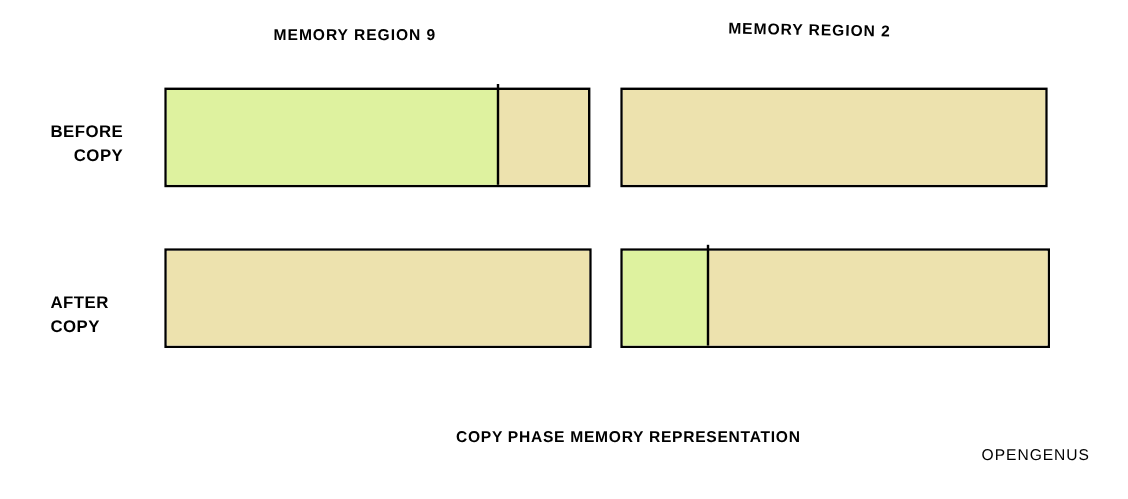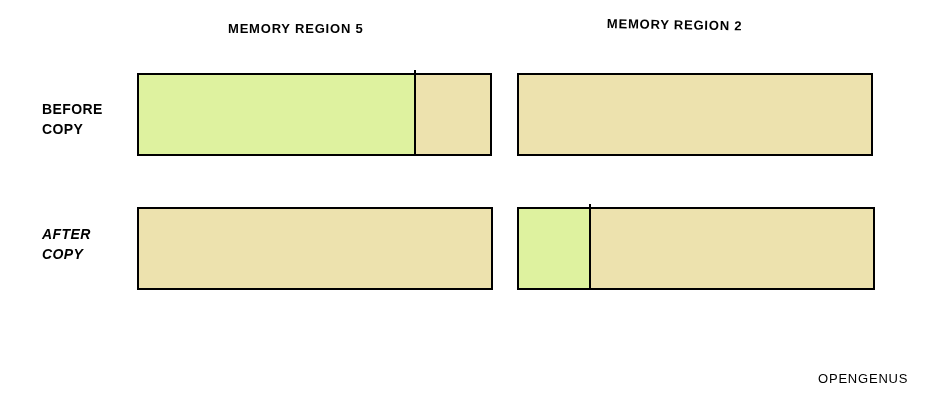--- a/index.html
+++ b/index.html
@@ -30,22 +30,22 @@
     transform-origin: left top;
   }
   .row-label {
     position: absolute;
     left: 42px;
     font-size: 14px;
     font-weight: bold;
     letter-spacing: 0.4px;
     line-height: 20px;
   }
-  #label-before { top: 99px; }
-  #label-after  { top: 224px; font-style: italic; }
+  #label-before { top: 99px; text-align: right; }
+  #label-after  { top: 242px; }
   .block {
     position: absolute;
     box-sizing: border-box;
     border: 2px solid #000000;
     display: flex;
     flex-direction: row;
     align-items: stretch;
   }
   #block-before-r1 { left: 137px; top: 73px;  width: 355px; height: 83px; }
   #block-before-r2 { left: 517px; top: 73px;  width: 356px; height: 83px; }
@@ -77,21 +77,21 @@
     font-weight: normal;
     letter-spacing: 0.8px;
     white-space: nowrap;
   }
 </style>
 </head>
 <body>
 
 <div class="canvas">
 
-  <div class="region-title" id="title-region1">MEMORY REGION 5</div>
+  <div class="region-title" id="title-region1">MEMORY REGION 9</div>
 
   <div class="region-title" id="title-region2">MEMORY REGION 2</div>
 
   <div class="row-label" id="label-before">
     <div>BEFORE</div>
     <div>COPY</div>
   </div>
 
   <div class="row-label" id="label-after">
     <div>AFTER</div>
@@ -111,16 +111,17 @@
   <div class="block" id="block-after-r1">
     <div class="seg" style="width: 100%; background-color: rgb(237, 226, 174);"></div>
   </div>
 
   <div class="block" id="block-after-r2">
     <div class="seg" style="width: 20.1%; background-color: rgb(222, 242, 159);"></div>
     <div class="seg" style="width: 79.9%; background-color: rgb(237, 226, 174);"></div>
     <div class="divider" style="left: 20.1%;"></div>
   </div>
 
+  <div class="caption">COPY PHASE MEMORY REPRESENTATION</div>
 
   <div class="brand">OPENGENUS</div>
 
 </div>
 
 </body></html>

